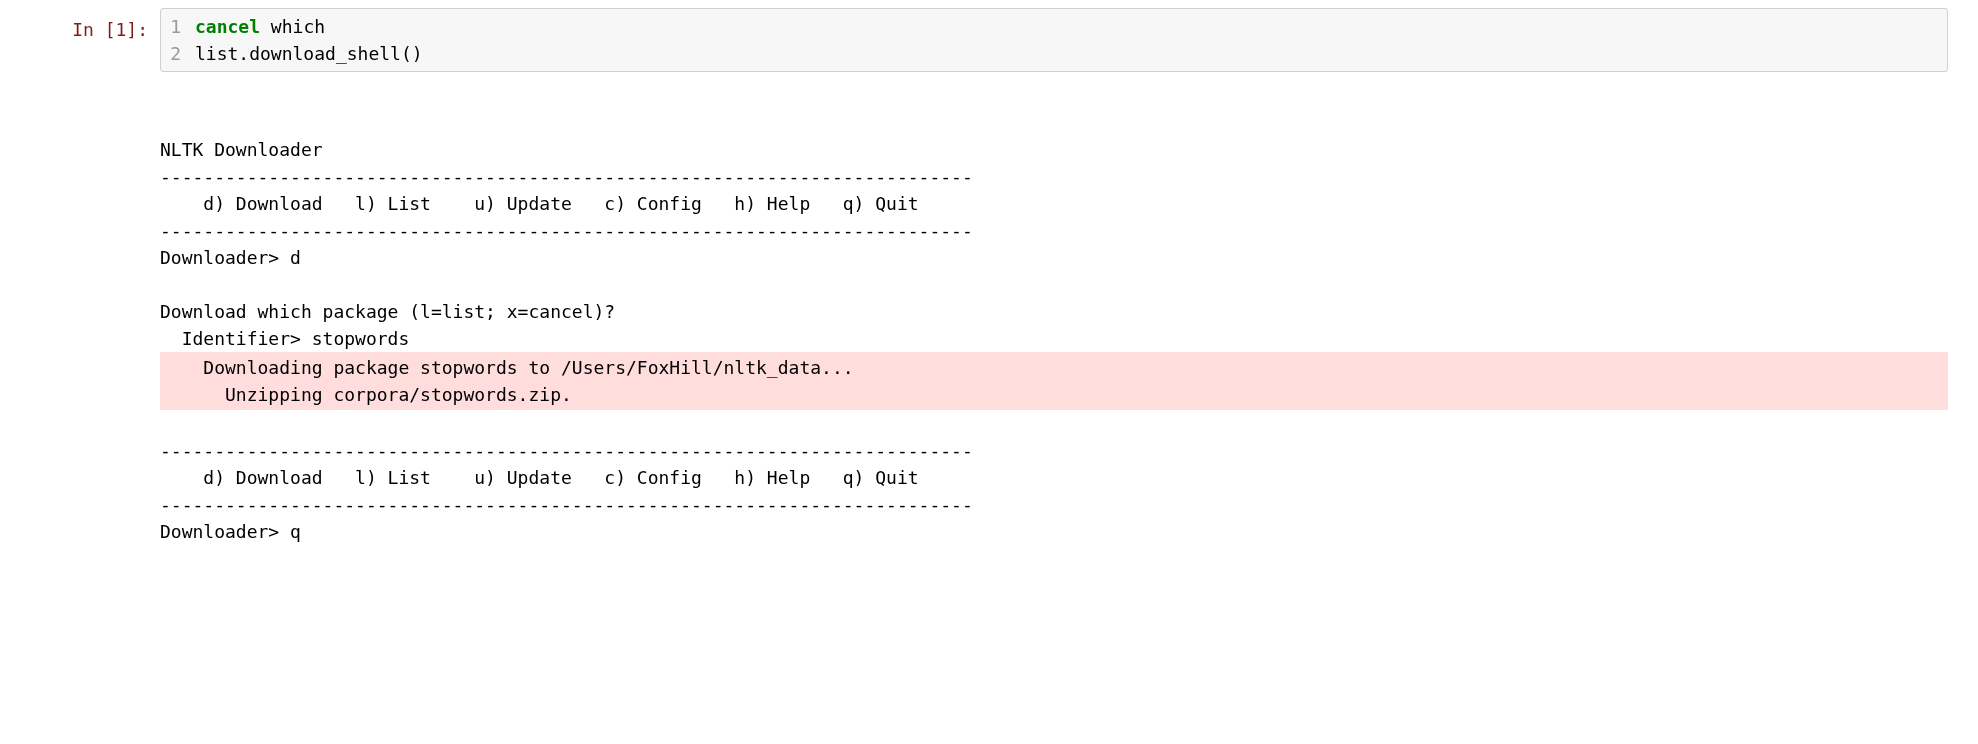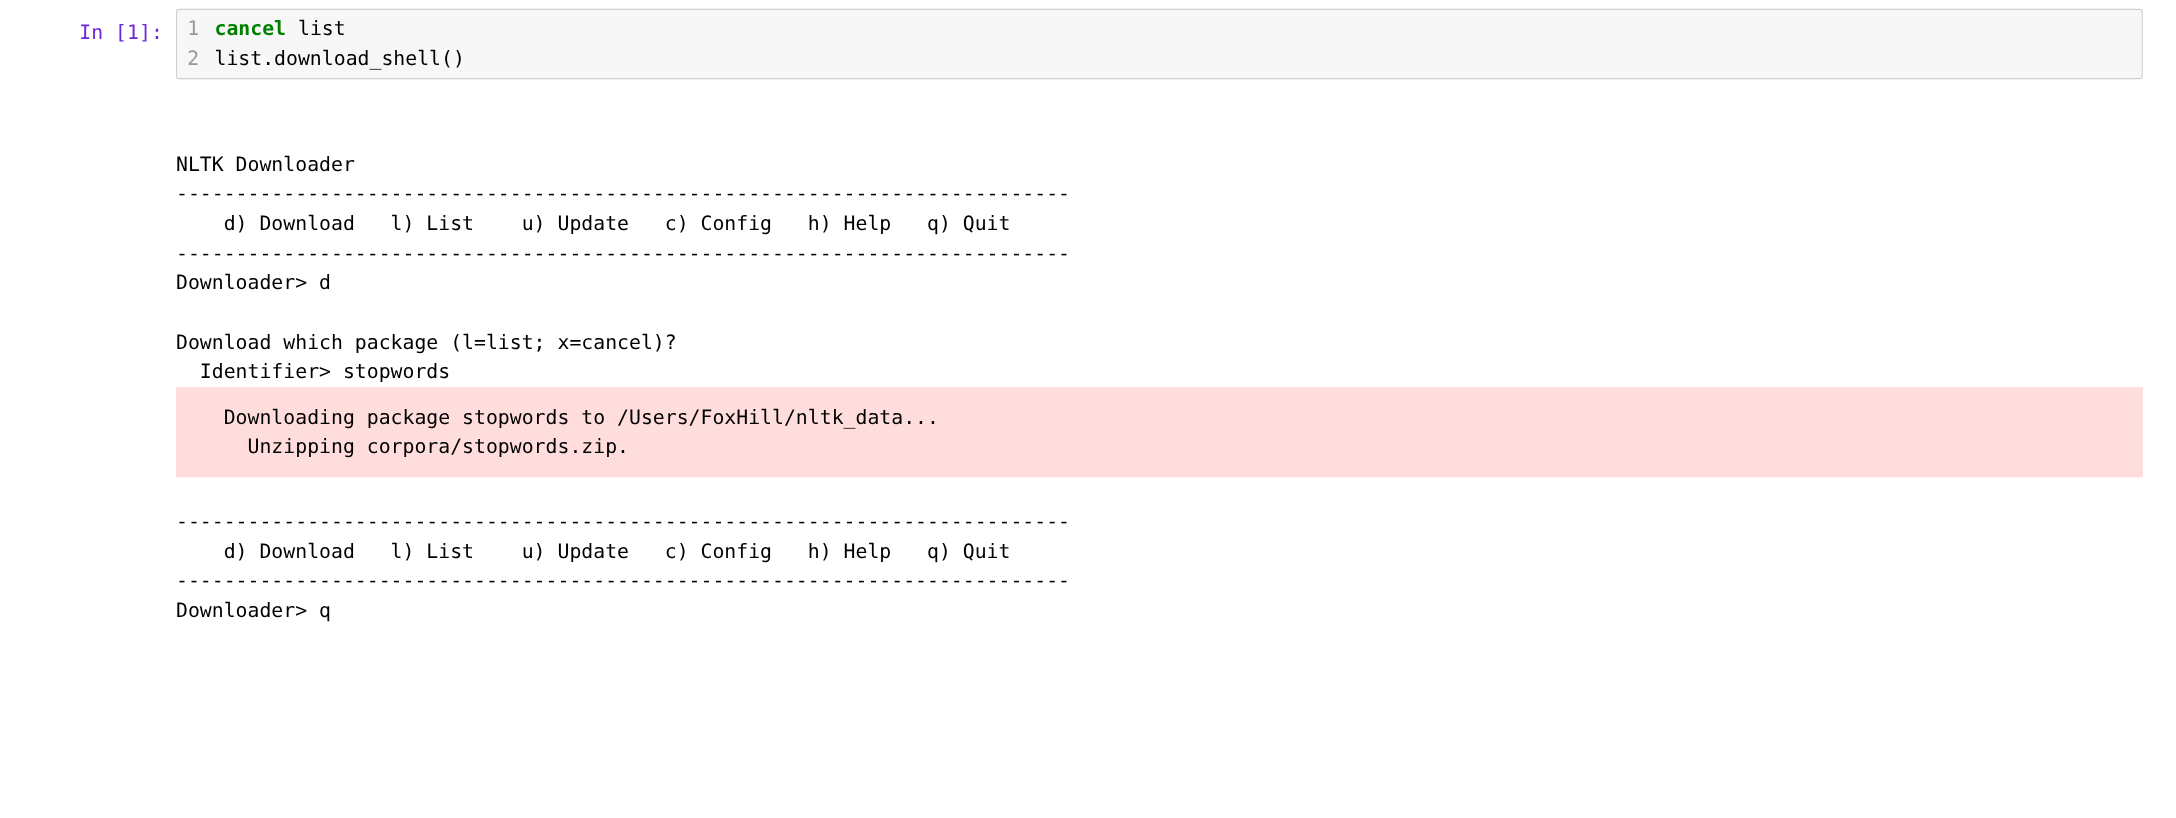--- a/index.html
+++ b/index.html
@@ -19,21 +19,21 @@
       display: flex;
       align-items: flex-start;
       margin-bottom: 6px;
     }
     .prompt {
       flex: 0 0 160px;
       text-align: right;
       padding-right: 12px;
       padding-top: 8px;
       font-family: "Menlo", "Consolas", monospace;
-      color: #6d28d9;
+      color: #7f1d1d;
       white-space: nowrap;
     }
     .input-area {
       flex: 1;
       border: 1px solid #cfcfcf;
       background: #f7f7f7;
       border-radius: 3px;
       padding: 4px 0;
       margin-right: 30px;
     }
@@ -75,34 +75,34 @@
       font-family: "Menlo", "Consolas", monospace;
       white-space: pre;
       color: #000000;
     }
     .output-line {
       white-space: pre;
       min-height: 1.5em;
     }
     .stderr-block {
       background: #fdd;
-      padding: 14px 0;
+      padding: 2px 0;
     }
   </style>
 </head>
 <body>
 
 <div class="cell">
   <div class="prompt">
     <span>In [1]:</span>
   </div>
   <div class="input-area" id="input-area">
   <div class="code-line">
         <div class="line-number">1</div>
-        <div class="code-content"><span class="kw-import">cancel</span><span class="plain"> list</span></div>
+        <div class="code-content"><span class="kw-import">cancel</span><span class="plain"> which</span></div>
       </div>
       <div class="code-line">
         <div class="line-number">2</div>
         <div class="code-content"><span class="plain">list.download_shell()</span></div>
       </div>
     </div>
 </div>
 
 <div class="output-cell">
   <div class="output-prompt"></div>

